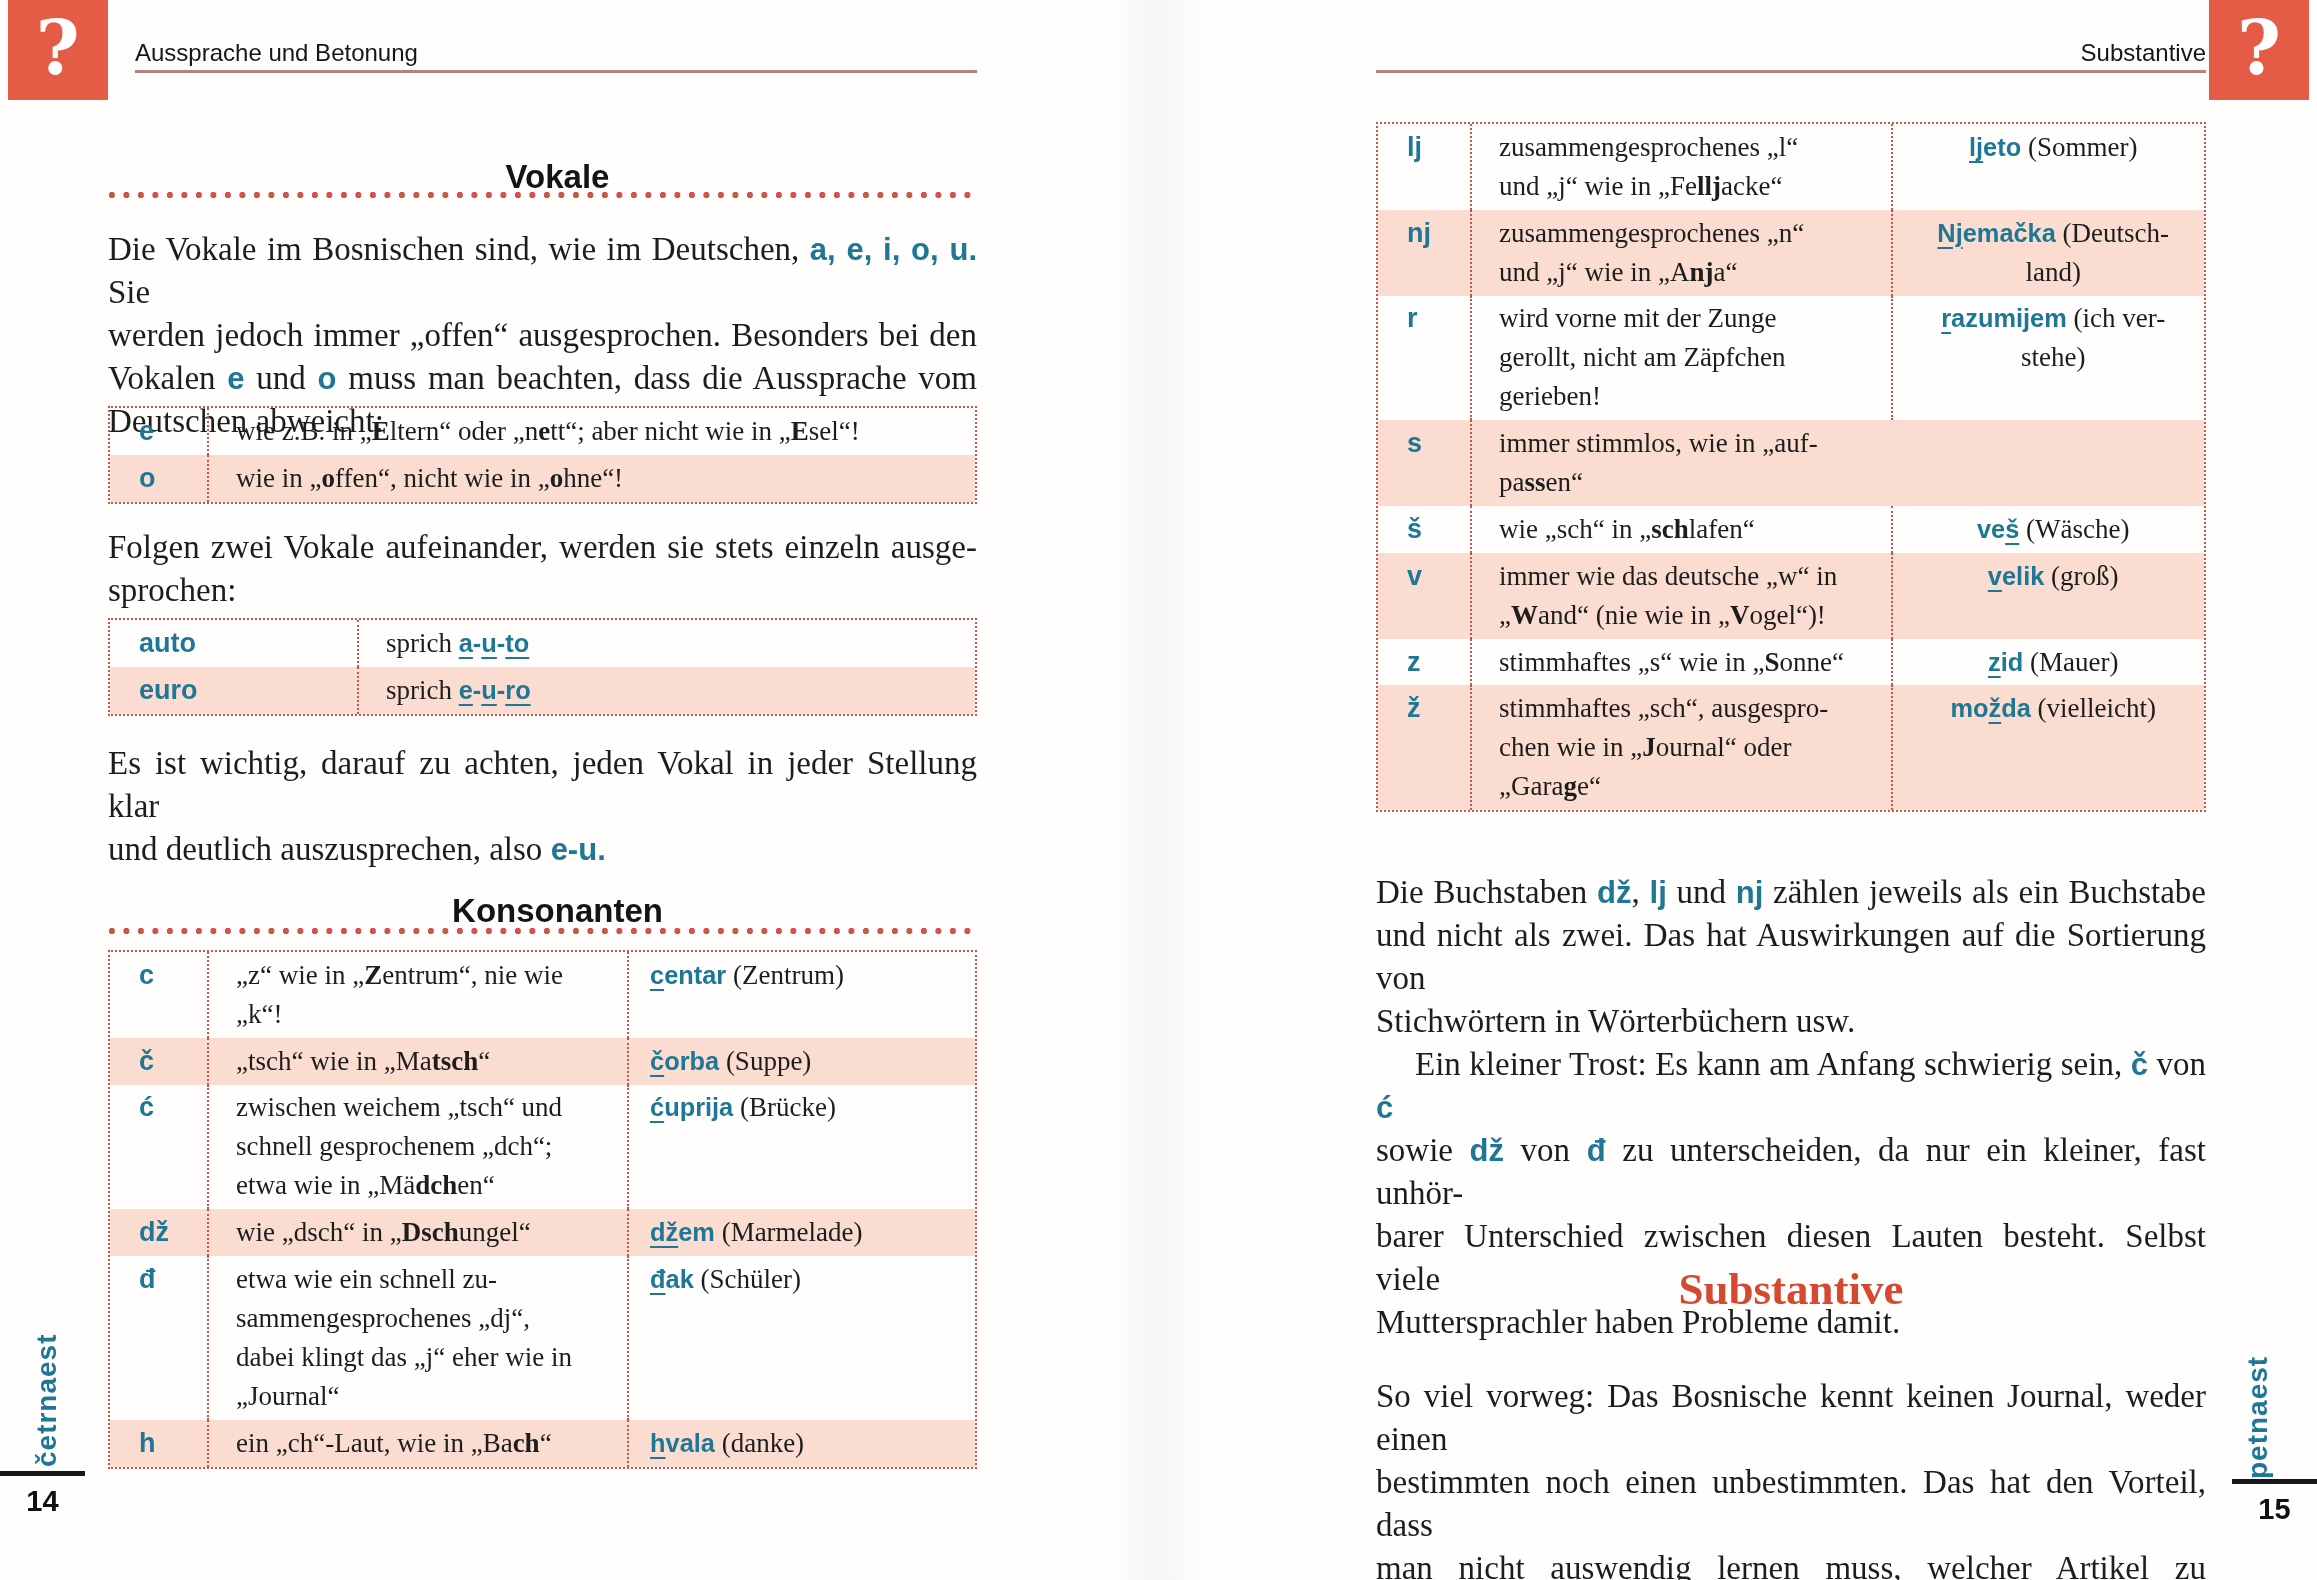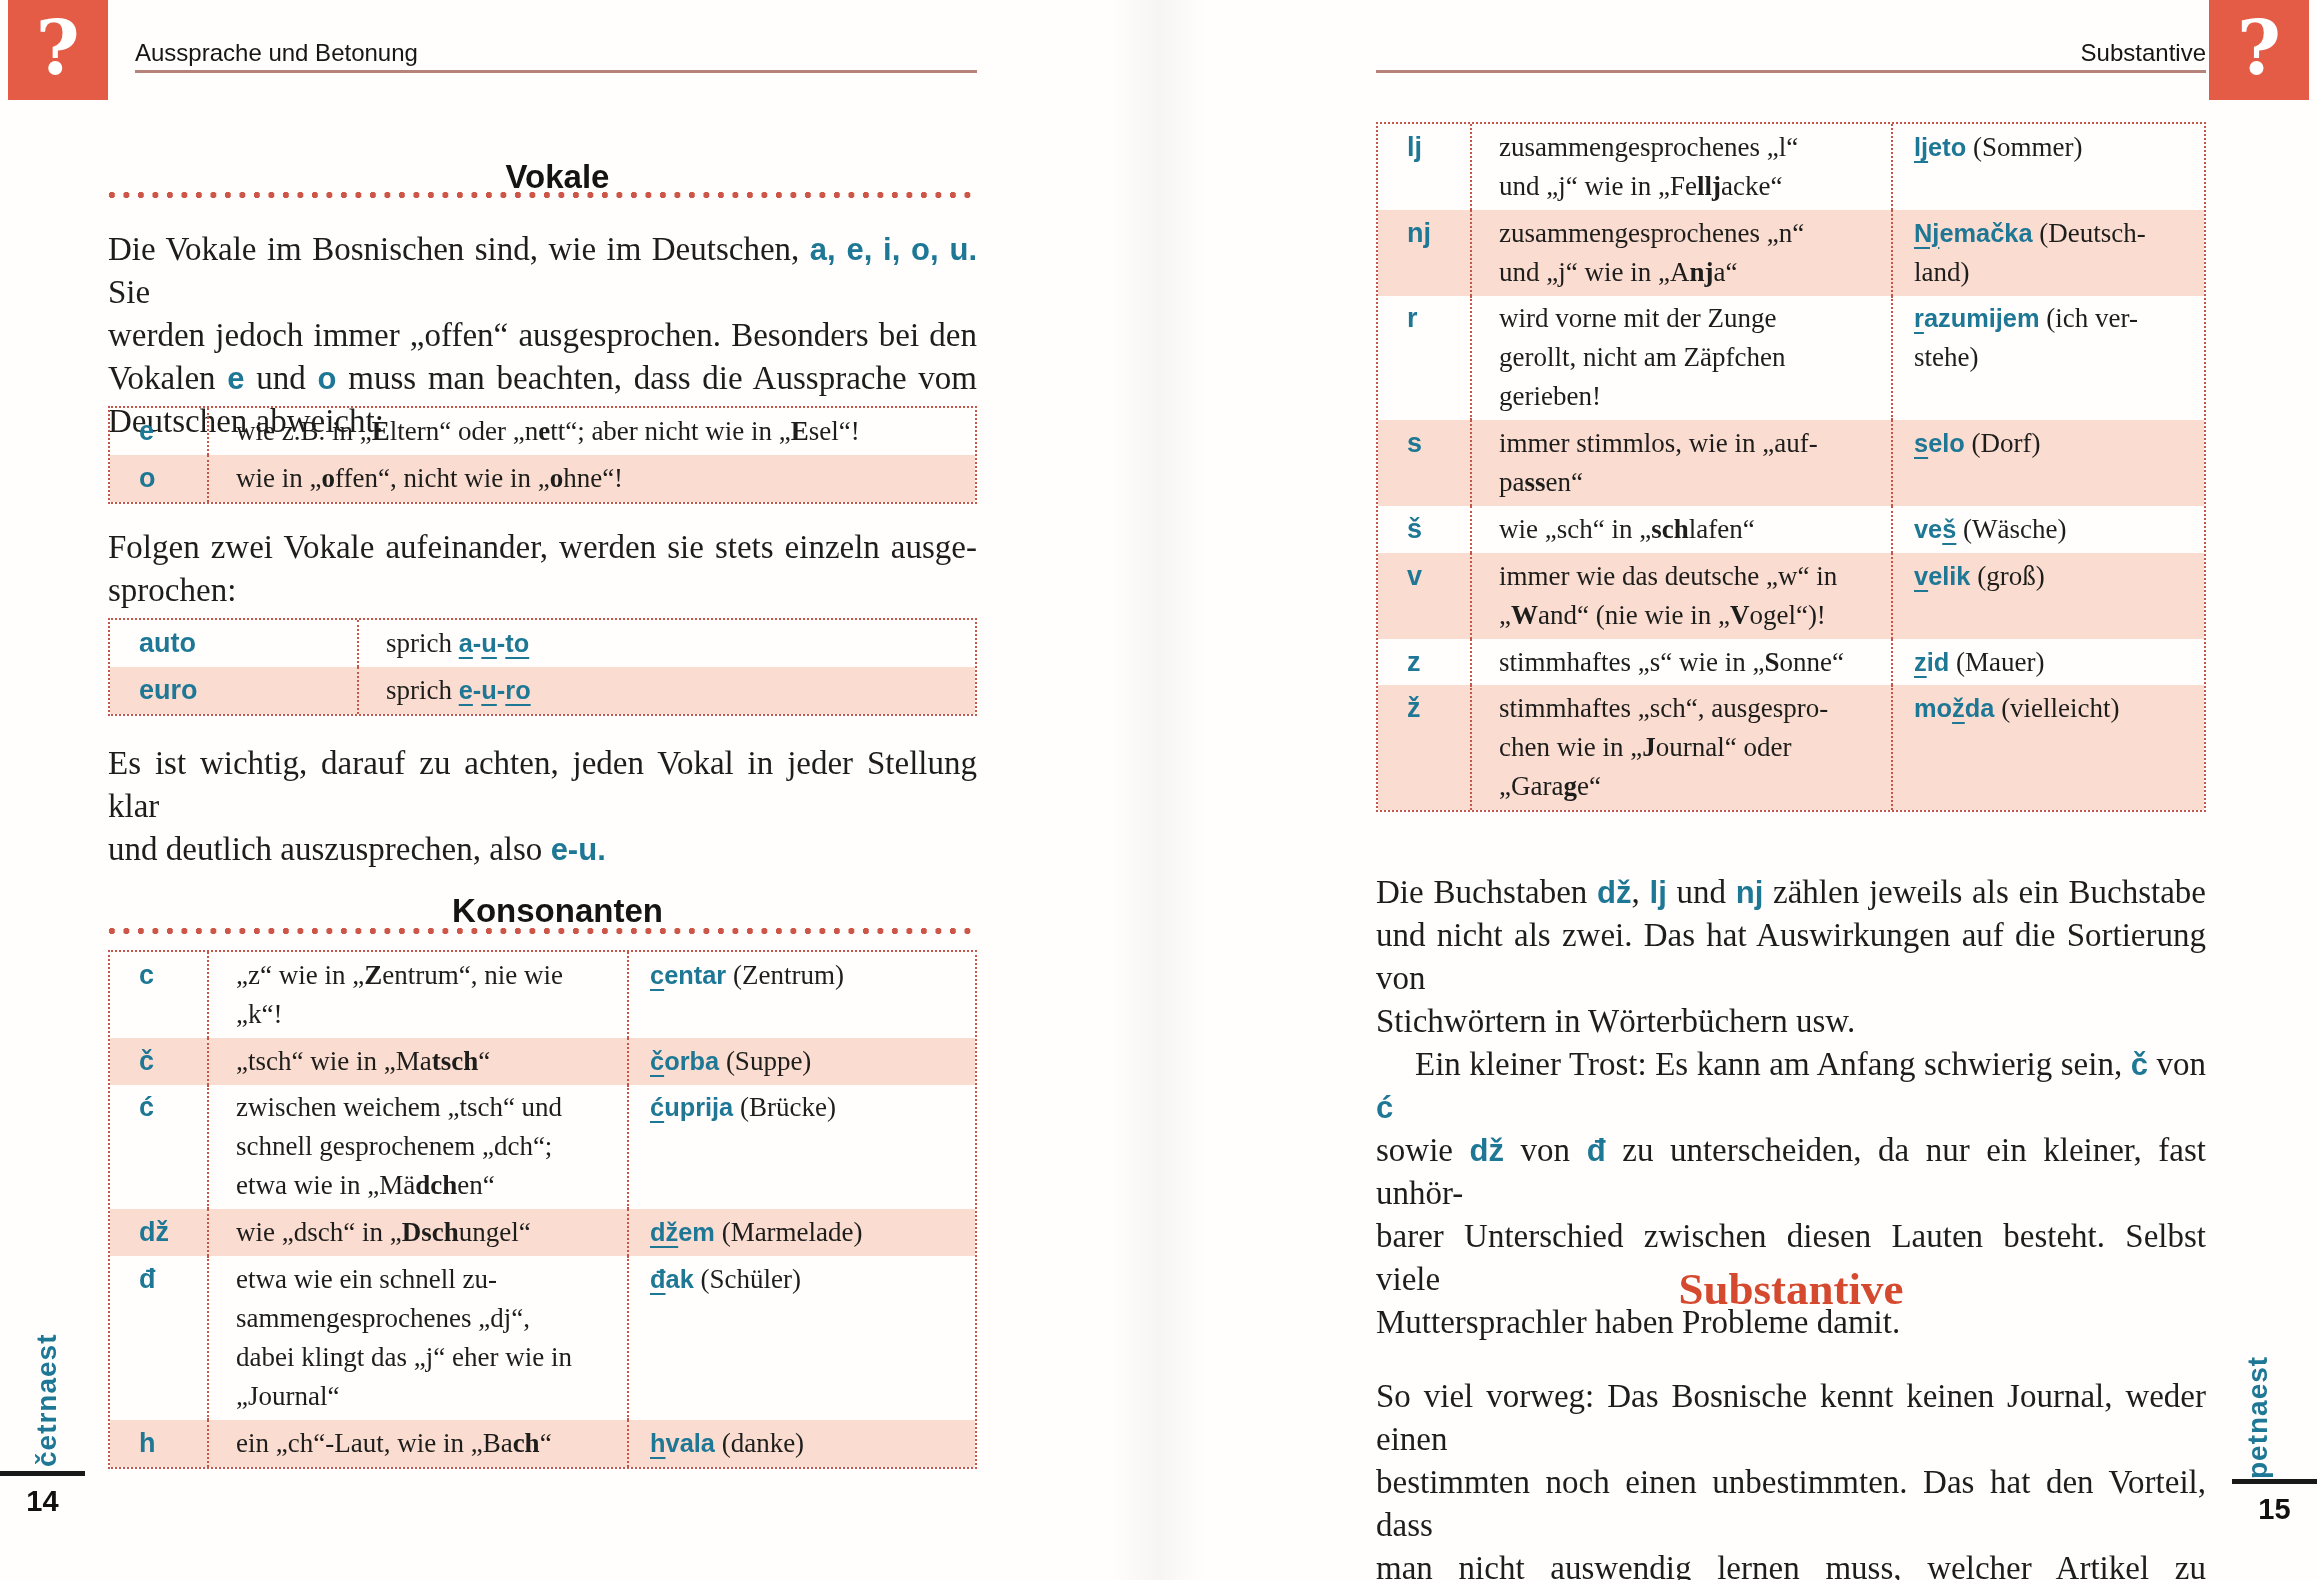--- a/index.html
+++ b/index.html
@@ -52,21 +52,21 @@
   .tc{padding:3.9px 11.6px;box-sizing:border-box;}
   .tc-letter{flex:0 0 auto;padding-left:29px;}
   .tc-letter .s-acc{font-size:27px;}
   .tc-desc{flex:1 1 auto;border-left:2.9px dotted var(--dot-red);padding-left:27px;}
   .tc-ex{flex:0 0 auto;border-left:2.9px dotted var(--dot-red);padding-left:21px;}
   #table-eo .tc-letter{width:97px;}
   #table-auto .tc-letter{width:247px;}
   #table-cons .tc-letter{width:97px;}
   #table-cons .tc-ex{width:348px;}
   #table-cons2 .tc-letter{width:92px;}
-  #table-cons2 .tc-ex{width:313px;}
+  #table-cons2 .tc-ex{width:313px;text-align:center;}
   .margin-word{position:absolute;writing-mode:vertical-rl;transform:rotate(180deg);
                font-family:"Liberation Sans","DejaVu Sans",sans-serif;font-weight:bold;
                font-size:28px;color:var(--teal);letter-spacing:1px;}
   .page-bar{position:absolute;height:4.8px;background:var(--bar-black);}
   .page-num{position:absolute;width:85px;text-align:center;
             font-family:"Liberation Sans","DejaVu Sans",sans-serif;
             font-weight:bold;font-size:29px;color:#111;}
 </style>
 </head>
 <body>
@@ -242,23 +242,20 @@
             <div class="ln"><span class="s-accu">r</span><span class="s-acc">azumijem</span><span> (ich ver-</span></div>
             <div class="ln"><span>stehe)</span></div>
           </div>
         </div>
         <div class="trow shade">
           <div class="tc tc-letter"><span class="s-acc">s</span></div>
           <div class="tc tc-desc">
             <div class="ln"><span>immer stimmlos, wie in „auf-</span></div>
             <div class="ln"><span>pa</span><span class="s-b">ss</span><span>en“</span></div>
           </div>
-          <div class="tc tc-ex">
-            <div class="ln"><span class="s-accu">s</span><span class="s-acc">elo</span><span> (Dorf)</span></div>
-          </div>
         </div>
         <div class="trow">
           <div class="tc tc-letter"><span class="s-acc">š</span></div>
           <div class="tc tc-desc">
             <div class="ln"><span>wie „sch“ in „</span><span class="s-b">sch</span><span>lafen“</span></div>
           </div>
           <div class="tc tc-ex">
             <div class="ln"><span class="s-acc">ve</span><span class="s-accu">š</span><span> (Wäsche)</span></div>
           </div>
         </div>

